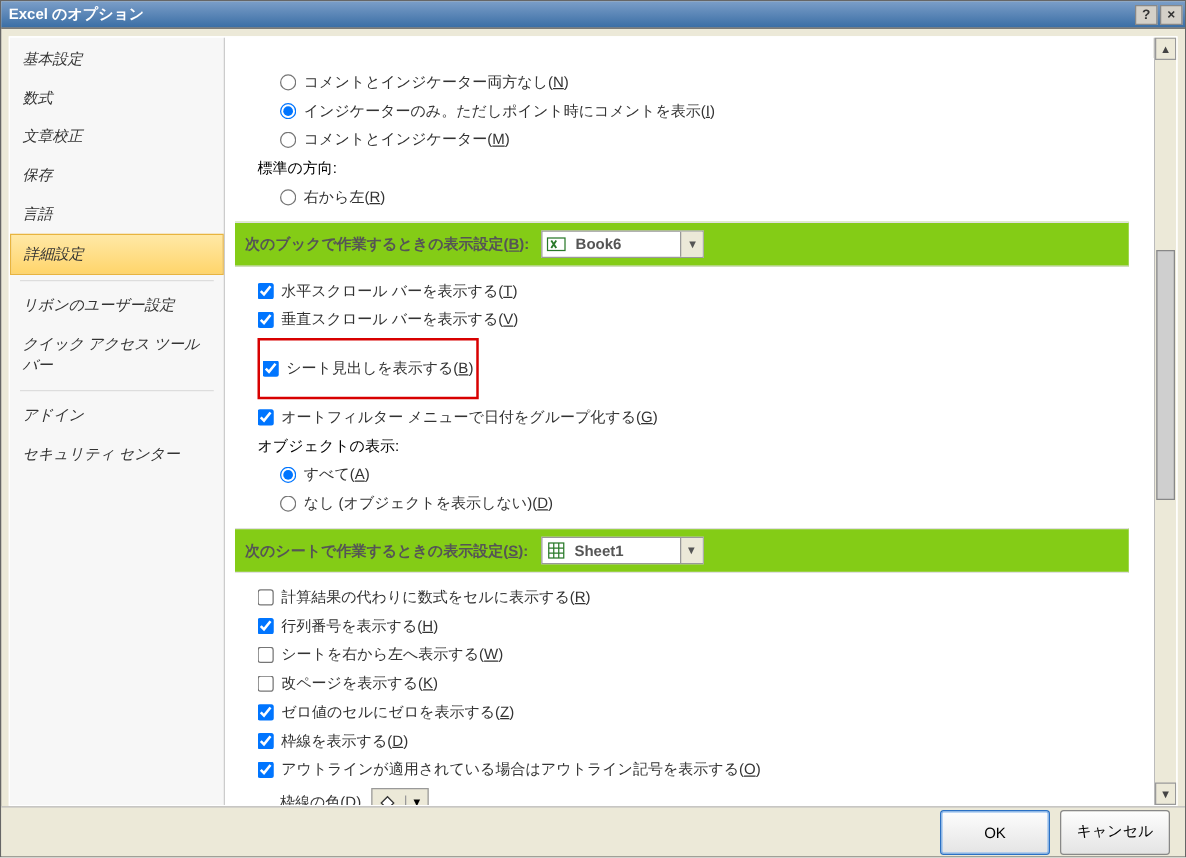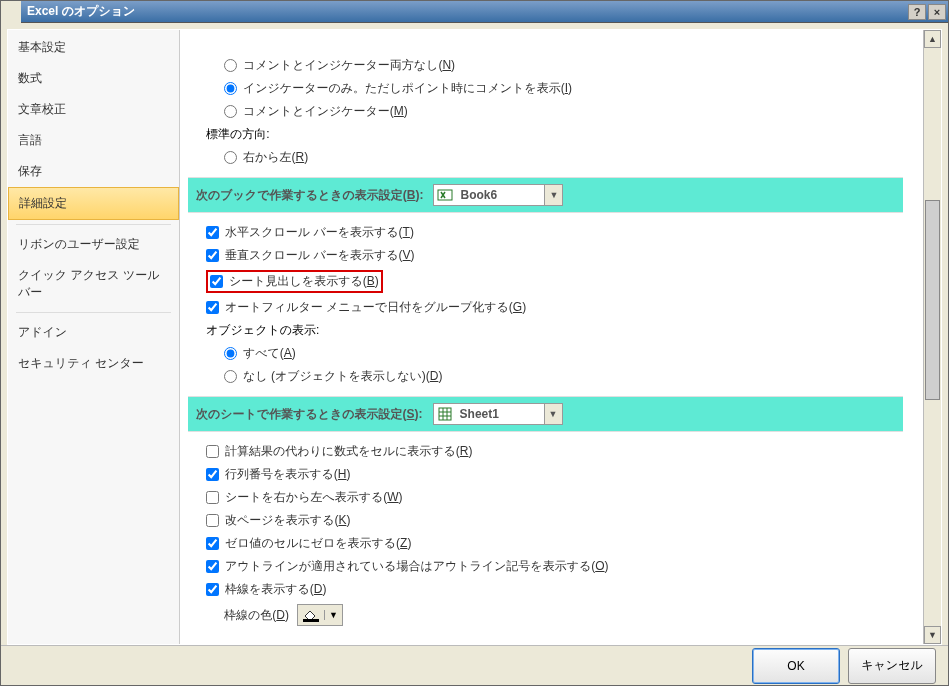--- a/index.html
+++ b/index.html
@@ -1,42 +1,42 @@
 <!DOCTYPE html>
 <html><head>
 <meta charset="utf-8">
 <style>
 * { box-sizing: border-box; margin: 0; padding: 0; }
 body { font-family: "MS UI Gothic","Meiryo UI",Tahoma,sans-serif; font-size: 12px; background: #fff; color: #000; }
 .dialog { width: 949px; height: 686px; border: 1px solid #666; display: flex; flex-direction: column; background: #ece9d8; }
-.titlebar { height: 22px; background: linear-gradient(#7b9ec8,#3a6ea5); color: #fff; display: flex; align-items: center; justify-content: space-between; padding: 0 2px 0 6px; font-size: 12px; font-weight: bold; border-bottom: 1px solid #555; margin-left: 20px; }
+.titlebar { height: 22px; background: linear-gradient(#7b9ec8,#3a6ea5); color: #fff; display: flex; align-items: center; justify-content: space-between; padding: 0 2px 0 6px; font-size: 12px; font-weight: bold; border-bottom: 1px solid #555; }
 .titlebar-btns { display: flex; gap: 2px; }
 .titlebar-btn { width: 18px; height: 16px; background: #d4d0c8; border: 1px solid #888; display: flex; align-items: center; justify-content: center; font-size: 11px; font-weight: bold; color: #333; cursor: pointer; }
 .main { flex: 1; display: flex; border: 1px solid #fff; margin: 6px 6px 0 6px; background: #fff; overflow: hidden; }
-.sidebar { width: 172px; border-right: 1px solid #ccc; background: #f7f7f7; padding-top: 2px; }
+.sidebar { width: 172px; border-right: 1px solid #ccc; background: #f7f7f7; padding-top: 2px; font-style: italic; }
 .sidebar-item { padding: 7px 10px; cursor: pointer; color: #333; }
 .sidebar-item.selected { background: linear-gradient(#ffe8a6,#ffd56b); border: 1px solid #e8b43f; }
 .sidebar-sep { height: 1px; background: #ddd; margin: 4px 8px; }
 .content-wrap { flex: 1; position: relative; display: flex; }
 .content { flex: 1; overflow-y: auto; padding: 8px 20px 8px 8px; background: #fff; margin-top: 16px; }
 .scrollbar { width: 18px; background: #ece9d8; border-left: 1px solid #bbb; position: relative; }
 .scroll-btn { width: 100%; height: 18px; background: #ece9d8; border: 1px solid #999; display: flex; align-items: center; justify-content: center; font-size: 9px; color: #444; }
 .scroll-thumb { position: absolute; top: 170px; left: 1px; right: 1px; height: 200px; background: #cfcfcf; border: 1px solid #888; }
-.section-head { background: #5eead4; padding: 6px 8px; border-top: 1px solid #e0e0e0; border-bottom: 1px solid #e0e0e0; font-weight: bold; display: flex; align-items: center; gap: 10px; margin: 8px 0; color: #555; }
+.section-head { background: #84cc16; padding: 6px 8px; border-top: 1px solid #e0e0e0; border-bottom: 1px solid #e0e0e0; font-weight: bold; display: flex; align-items: center; gap: 10px; margin: 8px 0; color: #555; }
 .row { display: flex; align-items: center; padding: 3px 0; }
 .indent1 { padding-left: 18px; }
 .indent2 { padding-left: 36px; }
 .radio, .check { width: 13px; height: 13px; margin-right: 6px; flex-shrink: 0; }
 .ul { text-decoration: underline; }
 .combo { display: inline-flex; align-items: center; border: 1px solid #999; background: #fff; height: 22px; }
 .combo .combo-icon { width: 18px; height: 18px; display: flex; align-items: center; justify-content: center; margin-left: 2px; }
 .combo .combo-text { padding: 0 6px; min-width: 90px; }
 .combo .combo-btn { width: 18px; height: 100%; background: #ece9d8; border-left: 1px solid #999; display: flex; align-items: center; justify-content: center; font-size: 9px; }
 .excel-icon { width: 16px; height: 16px; }
-.highlight { border: 2px solid #d80000; padding: 1px 2px; display: inline-flex; align-items: center; }
+.highlight { border: 2px solid #d80000; padding: 14px 2px; display: inline-flex; align-items: center; }
 .color-btn { display: inline-flex; align-items: center; border: 1px solid #999; background: #ece9d8; padding: 2px 4px; margin-left: 8px; height: 22px; }
 .color-btn svg { width: 18px; height: 14px; }
 .color-btn .drop { border-left: 1px solid #999; margin-left: 4px; padding-left: 4px; font-size: 9px; }
 .footer { height: 40px; display: flex; align-items: center; justify-content: flex-end; gap: 8px; padding: 0 12px; border-top: 1px solid #bbb; background: #ece9d8; }
 .btn { min-width: 88px; height: 36px; background: linear-gradient(#fdfdfd,#e4e4e4); border: 1px solid #888; border-radius: 3px; cursor: pointer; font-size: 12px; }
 .btn.default { border: 1px solid #2a70c4; box-shadow: 0 0 0 1px #7fb2ee inset; }
 .label-text { color: #333; }
 </style>
 </head>
 <body>
@@ -48,22 +48,22 @@
       <div class="titlebar-btn">?</div>
       <div class="titlebar-btn">×</div>
     </div>
   </div>
 
   <div class="main">
     <div class="sidebar">
       <div class="sidebar-item">基本設定</div>
       <div class="sidebar-item">数式</div>
       <div class="sidebar-item">文章校正</div>
+      <div class="sidebar-item">保存</div>
       <div class="sidebar-item">言語</div>
-      <div class="sidebar-item">保存</div>
       <div class="sidebar-item selected">詳細設定</div>
       <div class="sidebar-sep"></div>
       <div class="sidebar-item">リボンのユーザー設定</div>
       <div class="sidebar-item">クイック アクセス ツール バー</div>
       <div class="sidebar-sep"></div>
       <div class="sidebar-item">アドイン</div>
       <div class="sidebar-item">セキュリティ センター</div>
     </div>
 
     <div class="content-wrap">
@@ -166,25 +166,25 @@
         <div class="row indent1">
           <input type="checkbox" class="check" style="">
           <span class="label-text"><span>改ページを表示する(</span><span class="ul">K</span><span>)</span></span>
         </div>
         <div class="row indent1">
           <input type="checkbox" class="check" checked="" style="">
           <span class="label-text"><span>ゼロ値のセルにゼロを表示する(</span><span class="ul">Z</span><span>)</span></span>
         </div>
         <div class="row indent1">
           <input type="checkbox" class="check" checked="" style="">
+          <span class="label-text"><span>枠線を表示する(</span><span class="ul">D</span><span>)</span></span>
+        </div>
+        <div class="row indent1">
+          <input type="checkbox" class="check" checked="" style="">
           <span class="label-text"><span>アウトラインが適用されている場合はアウトライン記号を表示する(</span><span class="ul">O</span><span>)</span></span>
-        </div>
-        <div class="row indent1">
-          <input type="checkbox" class="check" checked="" style="">
-          <span class="label-text"><span>枠線を表示する(</span><span class="ul">D</span><span>)</span></span>
         </div>
         <div class="row indent2">
           <span class="label-text"><span>枠線の色(</span><span class="ul">D</span><span>)</span></span>
           <span class="color-btn">
             <svg viewBox="0 0 18 14">
                 <path d="M3 8 L8 3 L13 8 L8 13 Z" fill="#fff" stroke="#333"></path>
                 <rect x="1" y="11" width="16" height="3" fill="#000"></rect>
               </svg>
             <span class="drop">▼</span>
           </span>

